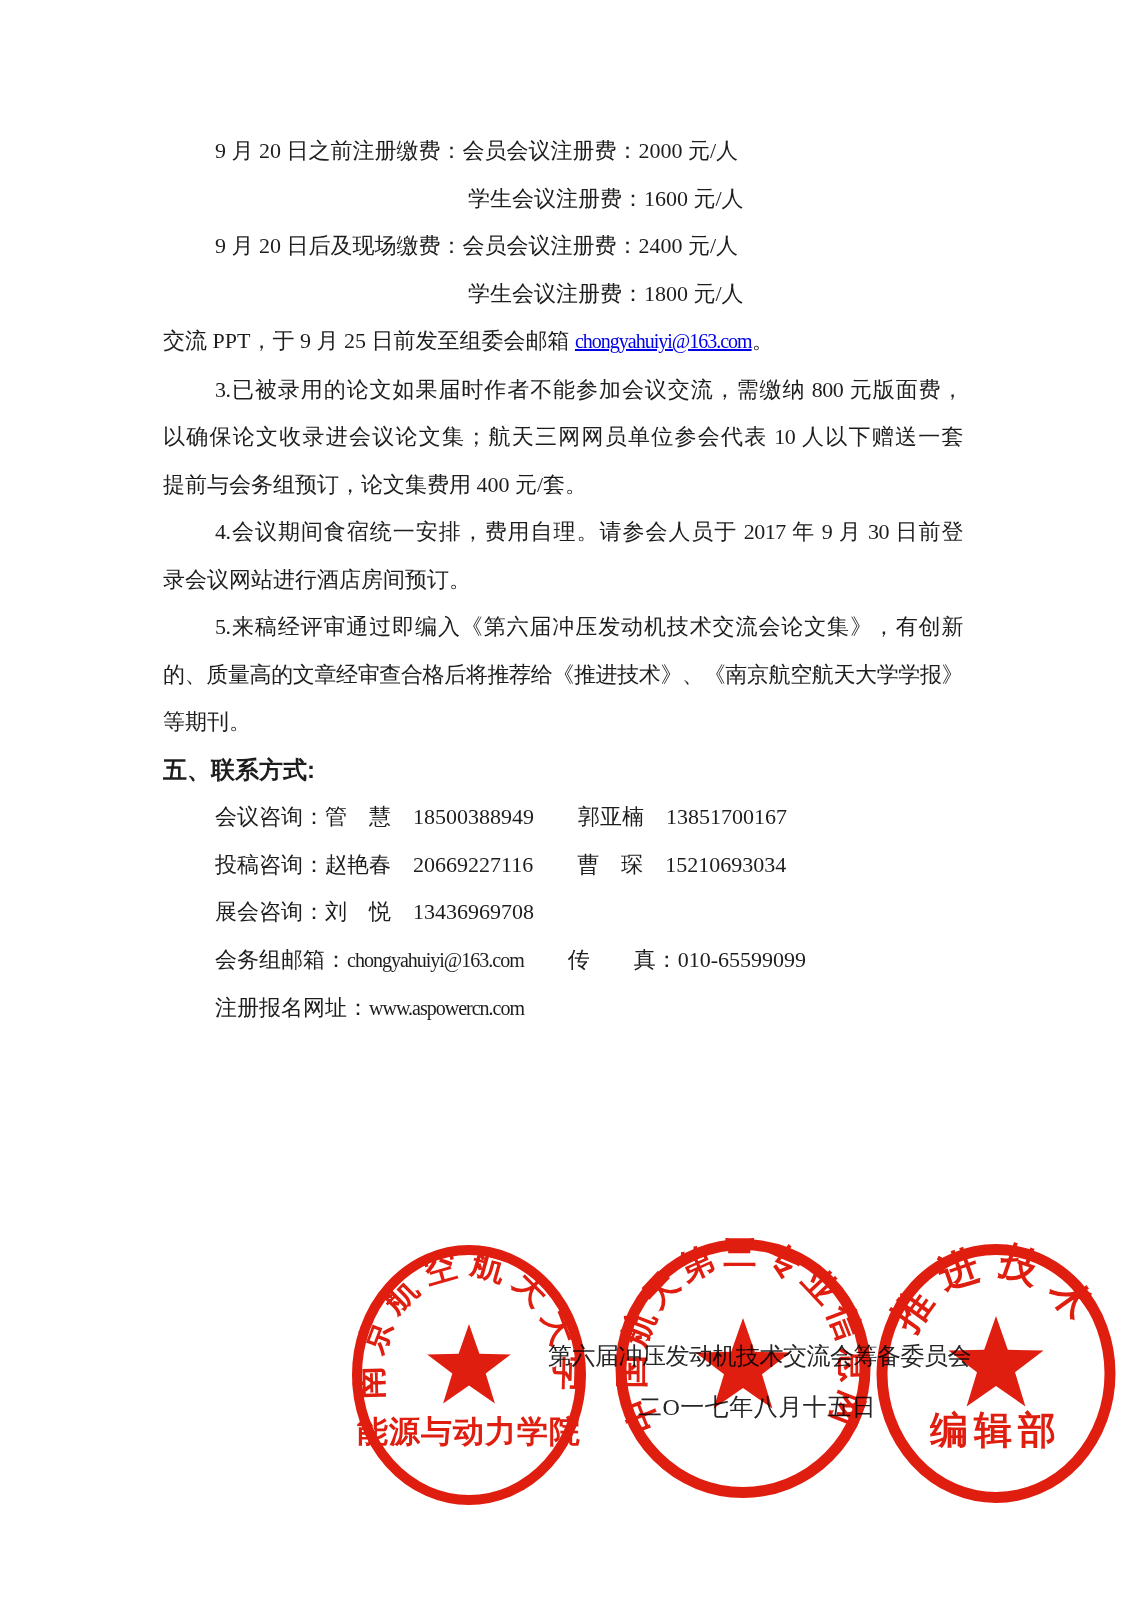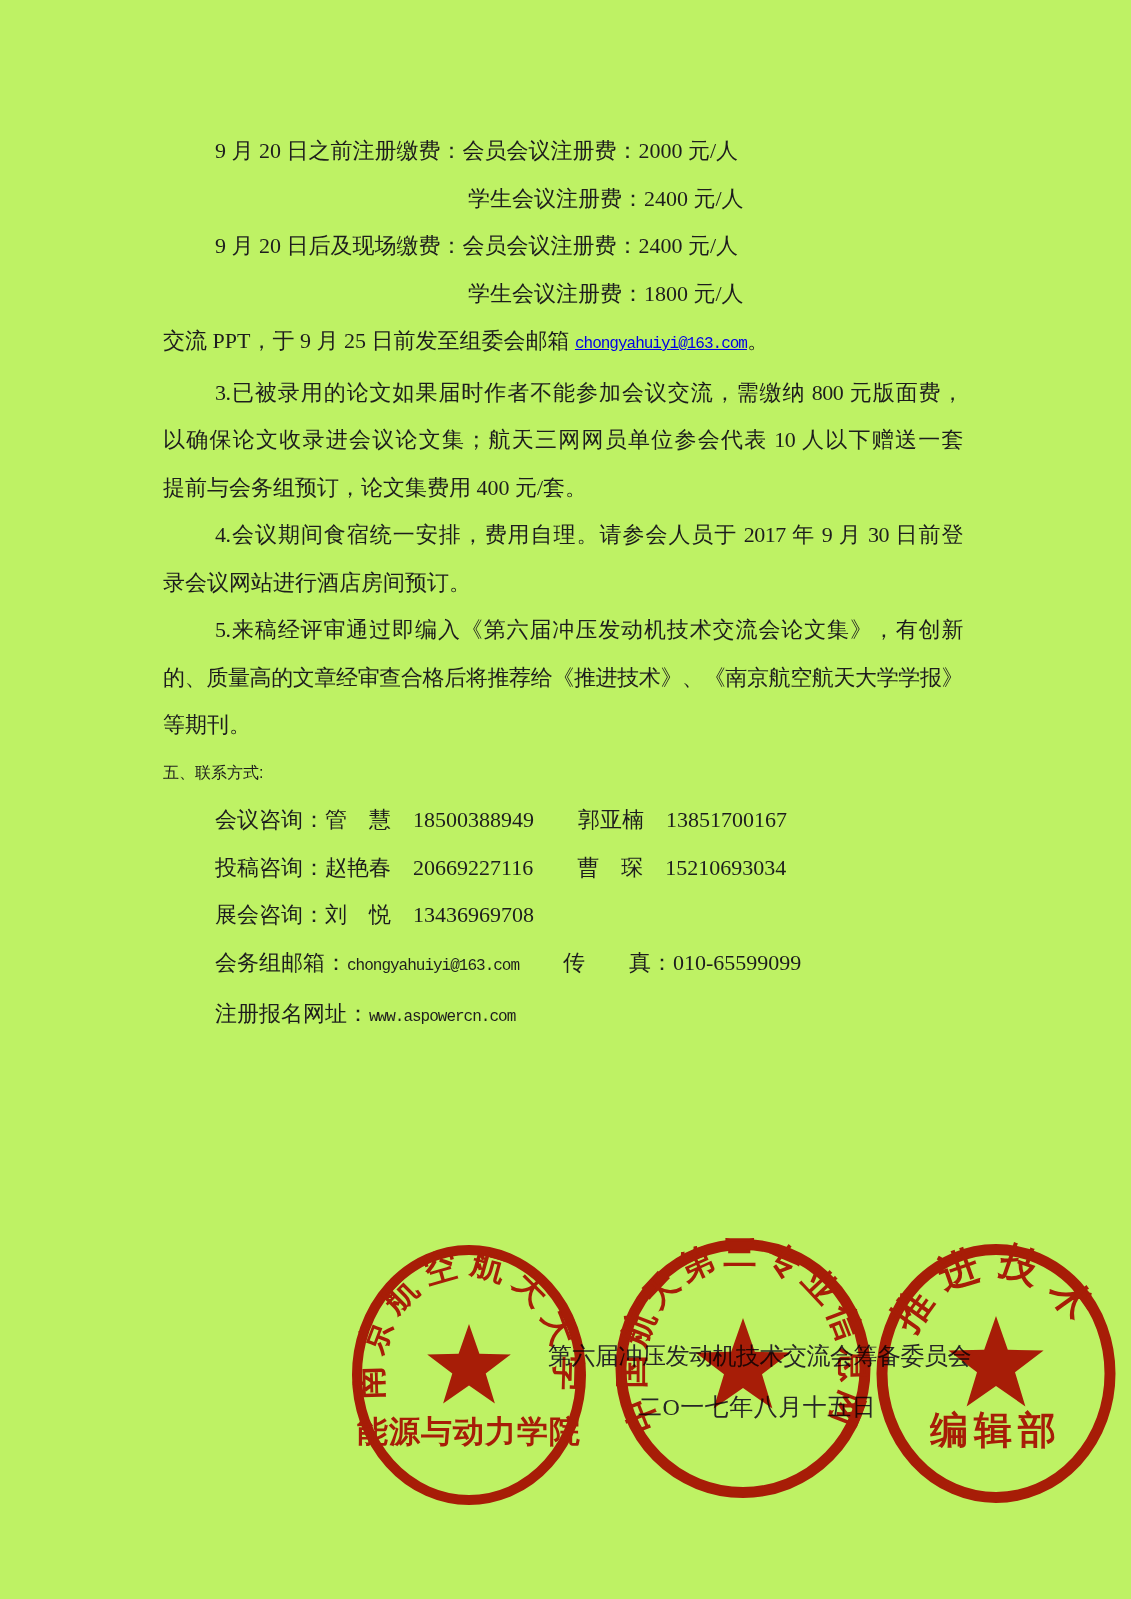--- a/index.html
+++ b/index.html
@@ -1,55 +1,55 @@
 <!DOCTYPE html>
 <html style="--stamp-red: #e01e10; --link-blue: #0000e6; --body-text: #1d1d1d;"><head>
 <meta charset="utf-8">
 <title>Document</title>
 <style>
   html,body { margin:0; padding:0; background:#888; }
   .page {
     position:relative; width:1131px; height:1599px; margin:0 auto;
-    background:#bef264; overflow:hidden;
+    background:#ffffff; overflow:hidden;
     font-family:"Liberation Serif","DejaVu Serif",serif;
     color:var(--body-text,#1d1d1d);
   }
   .doc {
     position:absolute; left:163px; top:127px; width:800px;
     font-size:22px; line-height:47.5px;
   }
   .line { white-space:pre; min-height:47.5px; }
   .ind1 { padding-left:52px; }
   .ind2 { padding-left:305px; }
   .just { white-space:normal; text-align:justify; text-align-last:justify;
           word-break:break-all; letter-spacing:-0.5px; }
   .heading {
     font-family:"Liberation Sans","DejaVu Sans",sans-serif;
-    font-weight:400; font-size:16px;
+    font-weight:700; font-size:24px;
   }
-  .mono { font-family:Liberation Mono, monospace;
-          font-size:16px; letter-spacing:-1px; }
+  .mono { font-family:Liberation Serif, serif;
+          font-size:20px; letter-spacing:-1px; }
   a.email-link { color:var(--link-blue,#0000e6); text-decoration:underline; cursor:pointer; }
   .sig { position:absolute; white-space:pre; color:#262626; }
   .sig-committee { left:548px; top:1341px; font-size:24px; line-height:30px; letter-spacing:-0.5px; }
   .sig-date { left:638px; top:1392px; font-size:24px; line-height:30px; letter-spacing:0.5px; }
   .stamp { position:absolute; mix-blend-mode:multiply; color:var(--stamp-red,#e01e10); }
   .stamp text { font-family:"Liberation Serif","DejaVu Serif",serif; font-weight:700; }
   .s1 { left:345px; top:1238px; }
   .s2 { left:603px; top:1228px; }
   .s3 { left:865px; top:1233px; }
 </style>
 </head>
 <body>
 
 <div class="page">
 
   <div class="doc">
     <div class="line ind1">9 月 20 日之前注册缴费：会员会议注册费：2000 元/人</div>
-    <div class="line ind2">学生会议注册费：2400 元/人</div>
+    <div class="line ind2">学生会议注册费：1600 元/人</div>
     <div class="line ind1">9 月 20 日后及现场缴费：会员会议注册费：2400 元/人</div>
     <div class="line ind2">学生会议注册费：1800 元/人</div>
 
     <div class="line"><span>交流 PPT，于 9 月 25 日前发至组委会邮箱 </span><a class="mono email-link">chongyahuiyi@163.com</a><span>。</span></div>
 
     <div class="line ind1 just">3.已被录用的论文如果届时作者不能参加会议交流，需缴纳 800 元版面费，</div>
     <div class="line just">以确保论文收录进会议论文集；航天三网网员单位参会代表 10 人以下赠送一套</div>
     <div class="line">提前与会务组预订，论文集费用 400 元/套。</div>
 
     <div class="line ind1 just">4.会议期间食宿统一安排，费用自理。请参会人员于 2017 年 9 月 30 日前登</div>

